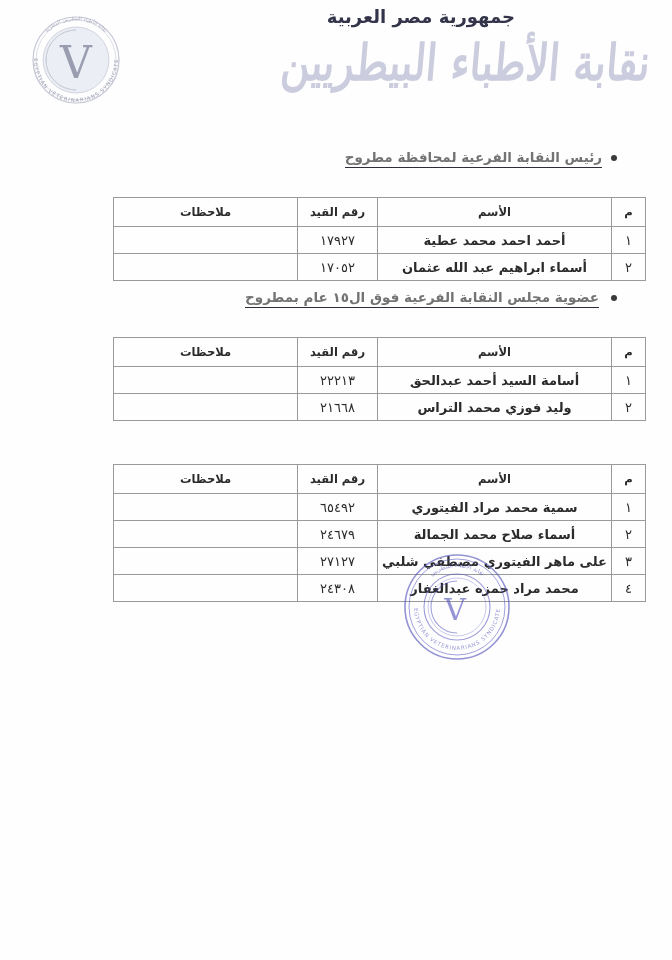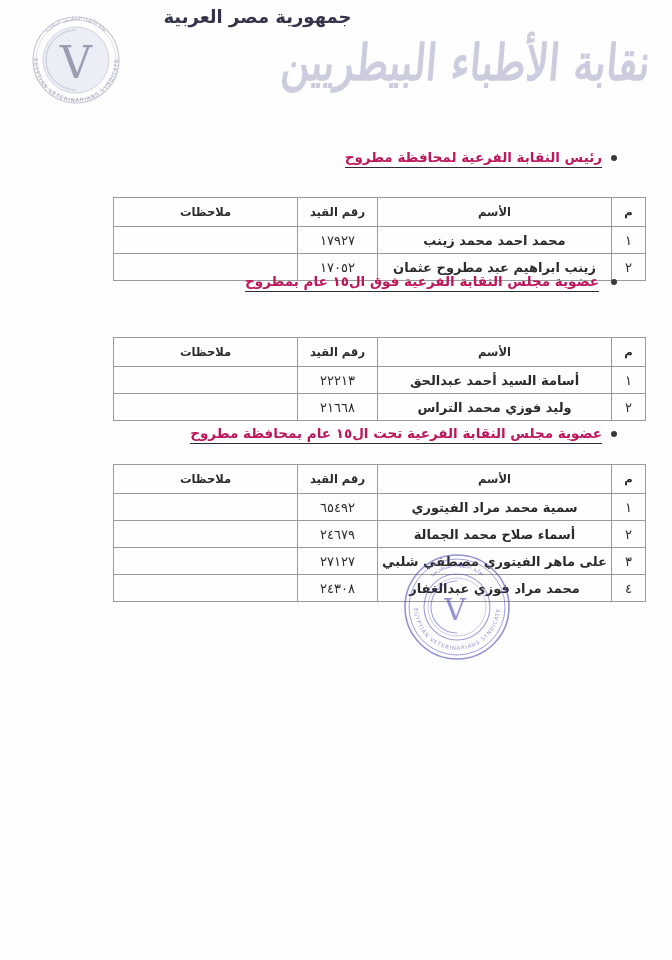--- a/index.html
+++ b/index.html
@@ -38,21 +38,21 @@
     width: 108px;
     height: 105px;
   }
   .logo-seal svg { display: block; }
 
   .country-title {
     position: absolute;
     top: 6px;
     left: 0;
     width: 645px;
-    text-align: center;
+    text-align: right;
     font-family: "DejaVu Sans", "Liberation Sans", sans-serif;
     font-size: 18px;
     font-weight: bold;
     color: #33344a;
     letter-spacing: 0;
     direction: rtl;
   }
   .country-title-inner { display: inline-block; padding-right: 130px; }
 
   .syndicate-calligraphy {
@@ -91,21 +91,21 @@
     width: 6px;
     height: 6px;
     background: #3a3a3a;
     border-radius: 50%;
     flex: 0 0 auto;
     display: inline-block;
   }
   .section-heading .htext {
     font-size: 13.5px;
     font-weight: bold;
-    color: #be185d;
+    color: #737373;
     border-bottom: 1.3px solid #2e2e38;
     padding-bottom: 1px;
     line-height: 1.35;
   }
 
   
   .doc-table {
     position: absolute;
     left: 113px;
     width: 504px;
@@ -194,34 +194,34 @@
       <tr>
         <th class="col-idx">م</th>
         <th class="col-name">الأسم</th>
         <th class="col-reg">رقم القيد</th>
         <th class="col-notes">ملاحظات</th>
       </tr>
     </thead>
     <tbody>
       <tr>
         <td class="col-idx">١</td>
-        <td class="col-name cell-name">محمد احمد محمد زينب</td>
+        <td class="col-name cell-name">أحمد احمد محمد عطية</td>
         <td class="col-reg cell-reg">١٧٩٢٧</td>
         <td class="col-notes"></td>
       </tr>
       <tr>
         <td class="col-idx">٢</td>
-        <td class="col-name cell-name">زينب ابراهيم عبد مطروح عثمان</td>
+        <td class="col-name cell-name">أسماء ابراهيم عبد الله عثمان</td>
         <td class="col-reg cell-reg">١٧٠٥٢</td>
         <td class="col-notes"></td>
       </tr>
     </tbody>
   </table>
 
-  <div class="section-heading" style="top:272px;gap:12px;">
+  <div class="section-heading" style="top:288px;gap:12px;">
     <span class="bullet"></span>
     <span class="htext">عضوية مجلس النقابة الفرعية فوق ال١٥ عام بمطروح</span>
   </div>
 
   <table class="doc-table" style="top:337px;">
     <thead>
       <tr>
         <th class="col-idx">م</th>
         <th class="col-name">الأسم</th>
         <th class="col-reg">رقم القيد</th>
@@ -237,24 +237,20 @@
       </tr>
       <tr>
         <td class="col-idx">٢</td>
         <td class="col-name cell-name">وليد فوزي محمد التراس</td>
         <td class="col-reg cell-reg">٢١٦٦٨</td>
         <td class="col-notes"></td>
       </tr>
     </tbody>
   </table>
 
-  <div class="section-heading" style="top:424px;">
-    <span class="bullet"></span>
-    <span class="htext">عضوية مجلس النقابة الفرعية تحت ال١٥ عام بمحافظة مطروح</span>
-  </div>
 
   <table class="doc-table" style="top:464px;">
     <thead>
       <tr>
         <th class="col-idx">م</th>
         <th class="col-name">الأسم</th>
         <th class="col-reg">رقم القيد</th>
         <th class="col-notes">ملاحظات</th>
       </tr>
     </thead>
@@ -272,21 +268,21 @@
         <td class="col-notes"></td>
       </tr>
       <tr>
         <td class="col-idx">٣</td>
         <td class="col-name cell-name">على ماهر الفيتوري مصطفي شلبي</td>
         <td class="col-reg cell-reg">٢٧١٢٧</td>
         <td class="col-notes"></td>
       </tr>
       <tr>
         <td class="col-idx">٤</td>
-        <td class="col-name cell-name">محمد مراد فوزي عبدالغفار</td>
+        <td class="col-name cell-name">محمد مراد حمزه عبدالغفار</td>
         <td class="col-reg cell-reg">٢٤٣٠٨</td>
         <td class="col-notes"></td>
       </tr>
     </tbody>
   </table>
 
   <div class="blue-stamp">
     <svg width="118" height="118" viewBox="0 0 118 118" xmlns="http://www.w3.org/2000/svg">
       <defs>
         <path id="stampArcBottom" d="M 16,59 A 43,43 0 0 0 102,59"></path>

